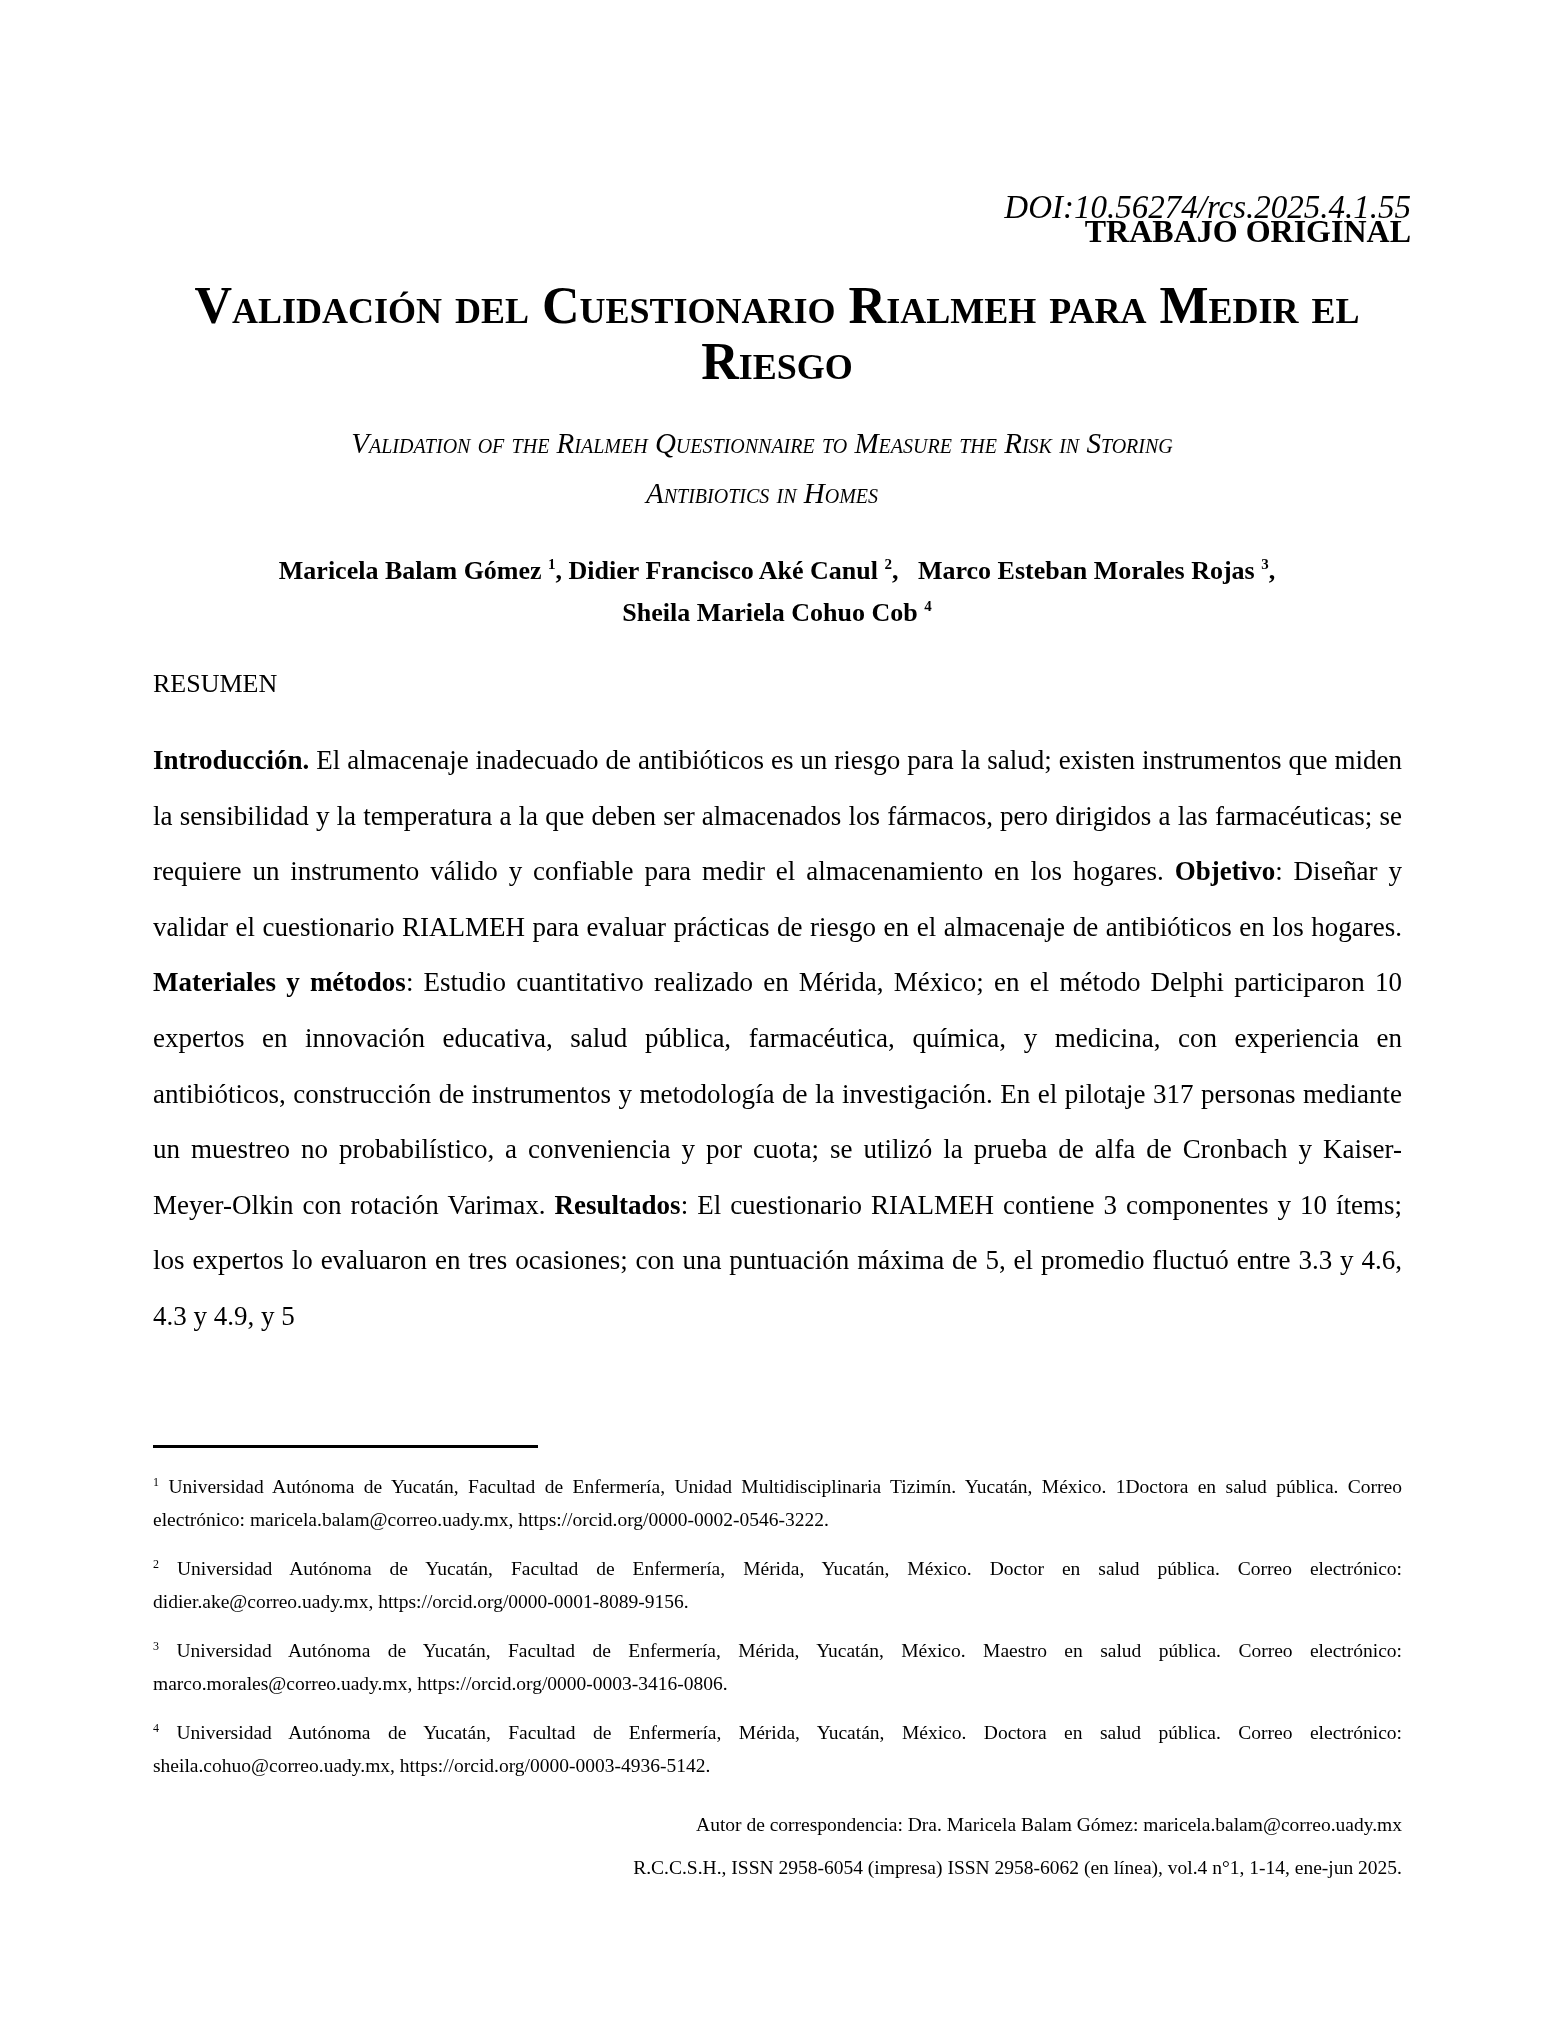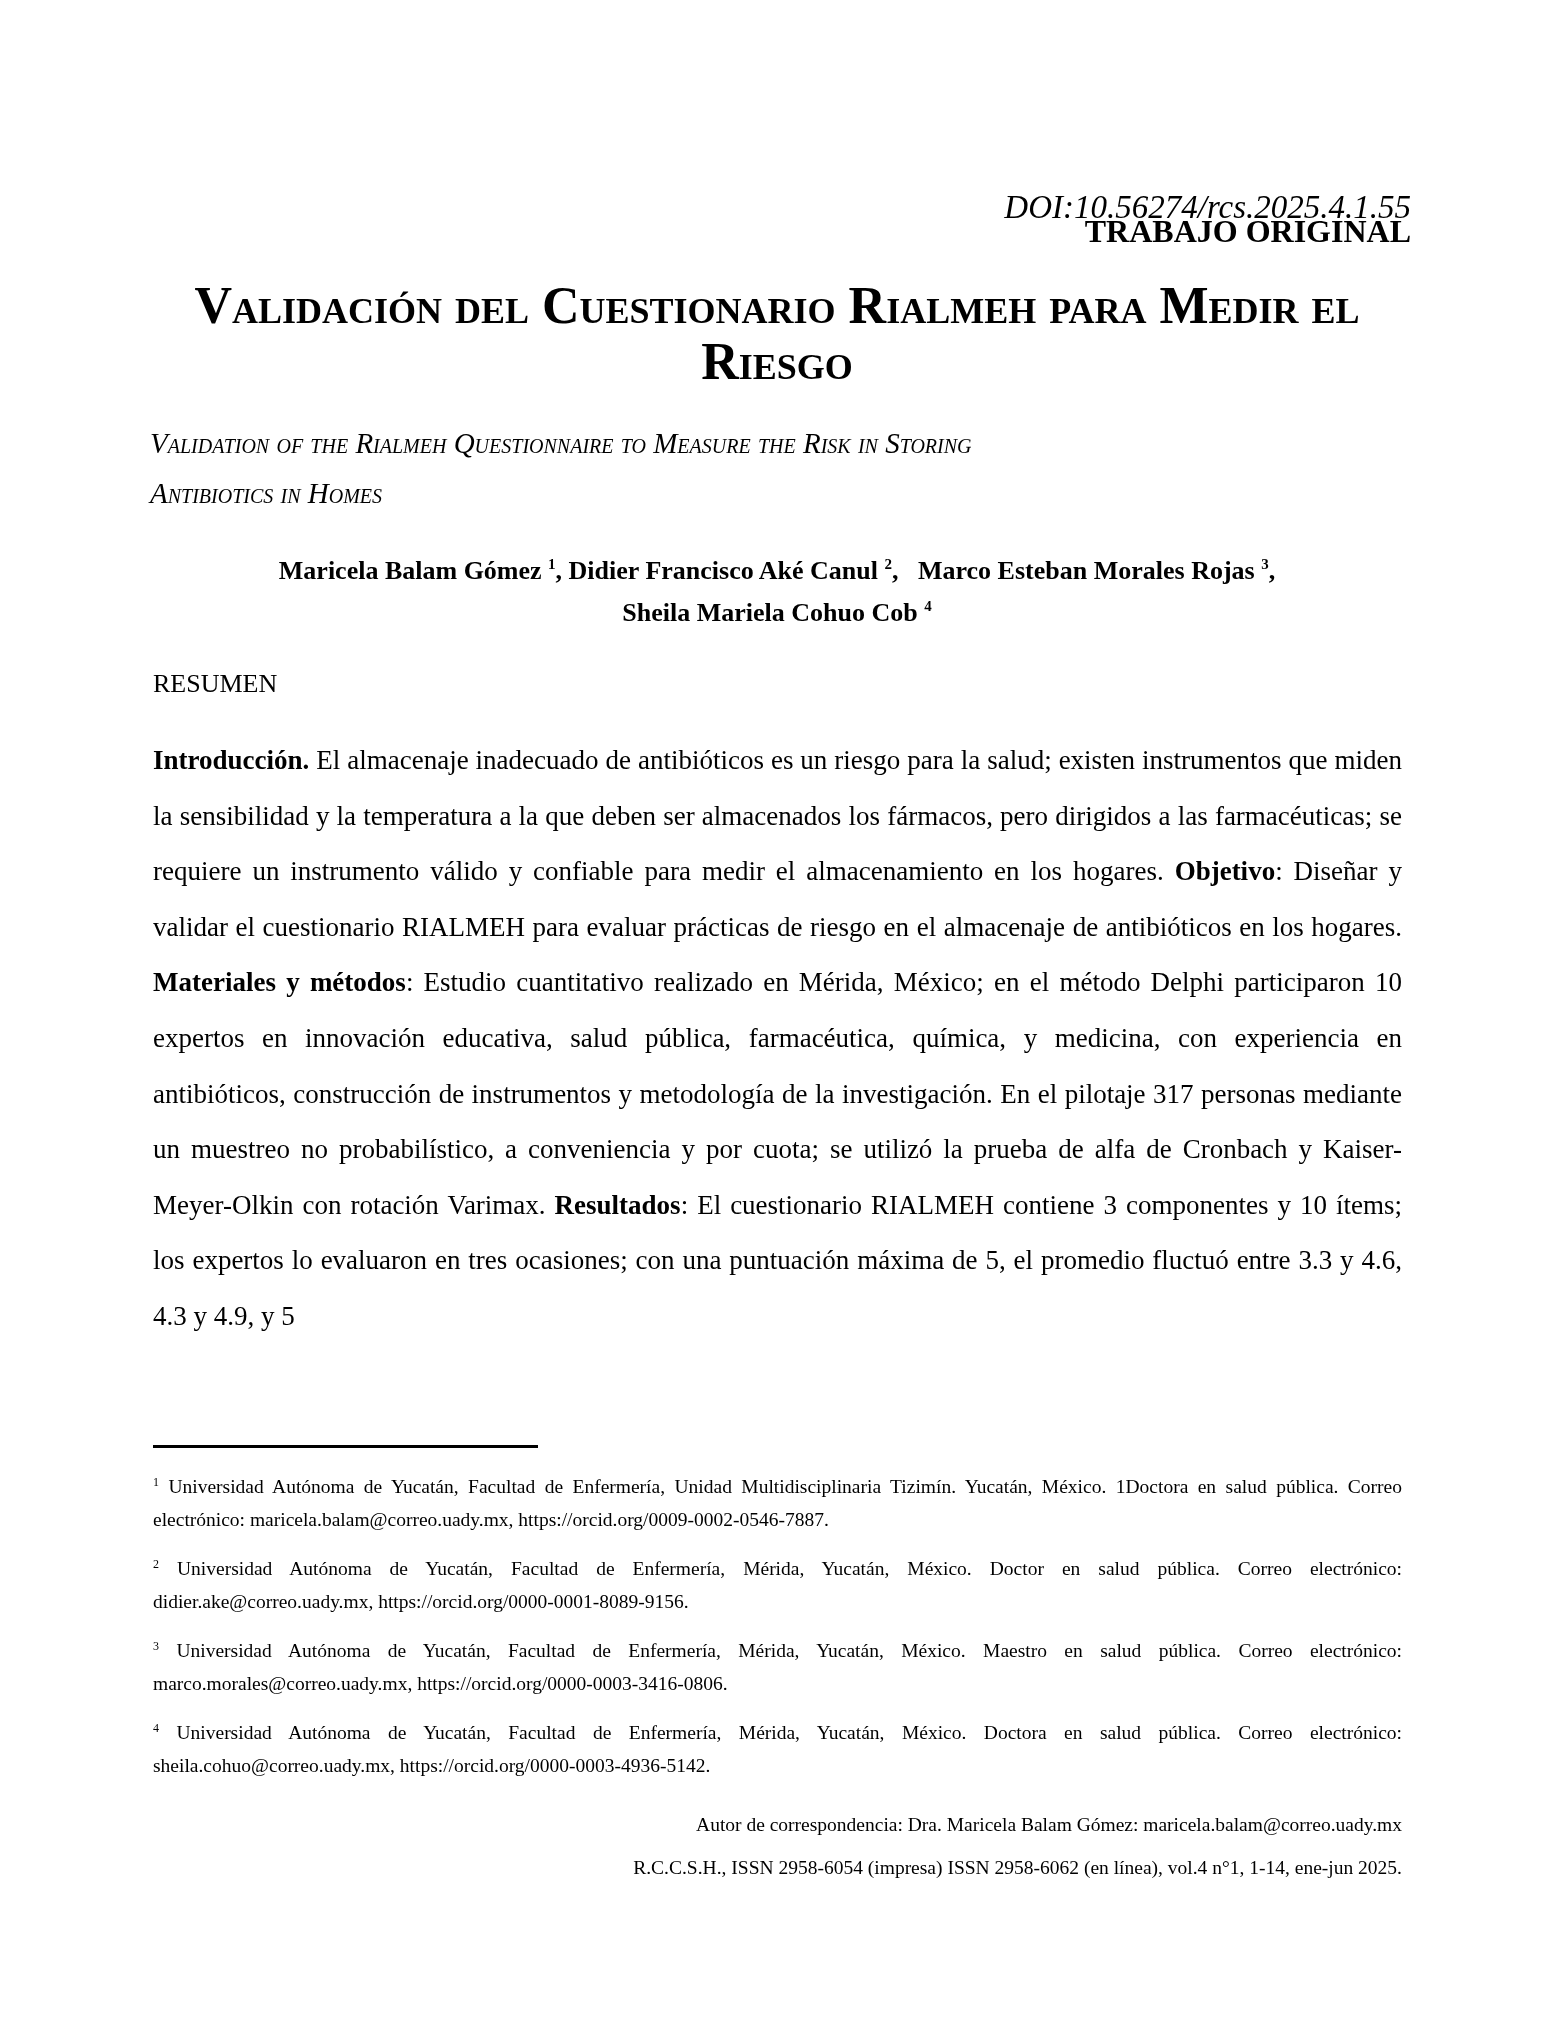--- a/index.html
+++ b/index.html
@@ -15,22 +15,22 @@
   .label-orig {
     position: absolute; right: 143px; top: 211px;
     font-weight: bold; font-size: 32px; line-height: 40px;
   }
   .title {
     position: absolute; left: 150px; width: 1254px; top: 278px;
     text-align: center; font-weight: bold; font-size: 52px; line-height: 56px;
     font-variant: small-caps; letter-spacing: 0px;
   }
   .subtitle {
-    position: absolute; left: 150px; width: 1254px; top: 418px;
-    font-style: italic; font-size: 29px; line-height: 50px;
+    position: absolute; left: 135px; width: 1254px; top: 418px;
+    text-align: center; font-style: italic; font-size: 29px; line-height: 50px;
     font-variant: small-caps;
   }
   .authors {
     position: absolute; left: 150px; width: 1254px; top: 550px;
     text-align: center; font-weight: bold; font-size: 26px; line-height: 42px;
   }
   .authors sup { font-size: 15px; vertical-align: super; line-height: 0; }
   .resumen-h {
     position: absolute; left: 153px; top: 667px;
     font-weight: normal; font-size: 26px; line-height: 34px;
@@ -90,21 +90,21 @@
     </div>
   </div>
 
   <div class="resumen-h">RESUMEN</div>
 
   <div class="abstract"><b>Introducción.</b><span> El almacenaje inadecuado de antibióticos es un riesgo para la salud; existen instrumentos que miden la sensibilidad y la temperatura a la que deben ser almacenados los fármacos, pero dirigidos a las farmacéuticas; se requiere un instrumento válido y confiable para medir el almacenamiento en los hogares. </span><b>Objetivo</b><span>: Diseñar y validar el cuestionario RIALMEH para evaluar prácticas de riesgo en el almacenaje de antibióticos en los hogares. </span><b>Materiales y métodos</b><span>: Estudio cuantitativo realizado en Mérida, México; en el método Delphi participaron 10 expertos en innovación educativa, salud pública, farmacéutica, química, y medicina, con experiencia en antibióticos, construcción de instrumentos y metodología de la investigación. En el pilotaje 317 personas mediante un muestreo no probabilístico, a conveniencia y por cuota; se utilizó la prueba de alfa de Cronbach y Kaiser-Meyer-Olkin con rotación Varimax. </span><b>Resultados</b><span>: El cuestionario RIALMEH contiene 3 componentes y 10 ítems; los expertos lo evaluaron en tres ocasiones; con una puntuación máxima de 5, el promedio fluctuó entre 3.3 y 4.6, 4.3 y 4.9, y 5</span></div>
 
   <div class="fn-rule"></div>
 
   <div class="footnotes">
-    <p class="footnote"><sup>1</sup><span> Universidad Autónoma de Yucatán, Facultad de Enfermería, Unidad Multidisciplinaria Tizimín. Yucatán, México. 1Doctora en salud pública. Correo electrónico: maricela.balam@correo.uady.mx, https://orcid.org/0009-0002-0546-7887.</span></p>
+    <p class="footnote"><sup>1</sup><span> Universidad Autónoma de Yucatán, Facultad de Enfermería, Unidad Multidisciplinaria Tizimín. Yucatán, México. 1Doctora en salud pública. Correo electrónico: maricela.balam@correo.uady.mx, https://orcid.org/0000-0002-0546-3222.</span></p>
     <p class="footnote"><sup>2</sup><span> Universidad Autónoma de Yucatán, Facultad de Enfermería, Mérida, Yucatán, México. Doctor en salud pública. Correo electrónico: didier.ake@correo.uady.mx, https://orcid.org/0000-0001-8089-9156.</span></p>
     <p class="footnote"><sup>3</sup><span> Universidad Autónoma de Yucatán, Facultad de Enfermería, Mérida, Yucatán, México. Maestro en salud pública. Correo electrónico: marco.morales@correo.uady.mx, https://orcid.org/0000-0003-3416-0806.</span></p>
     <p class="footnote"><sup>4</sup><span> Universidad Autónoma de Yucatán, Facultad de Enfermería, Mérida, Yucatán, México. Doctora en salud pública. Correo electrónico: sheila.cohuo@correo.uady.mx, https://orcid.org/0000-0003-4936-5142.</span></p>
   </div>
 
   <div class="corresp">Autor de correspondencia: Dra. Maricela Balam Gómez: maricela.balam@correo.uady.mx</div>
   <div class="journal">R.C.C.S.H., ISSN 2958-6054 (impresa) ISSN 2958-6062 (en línea), vol.4 n°1, 1-14, ene-jun 2025.</div>
 
 </div>
 

